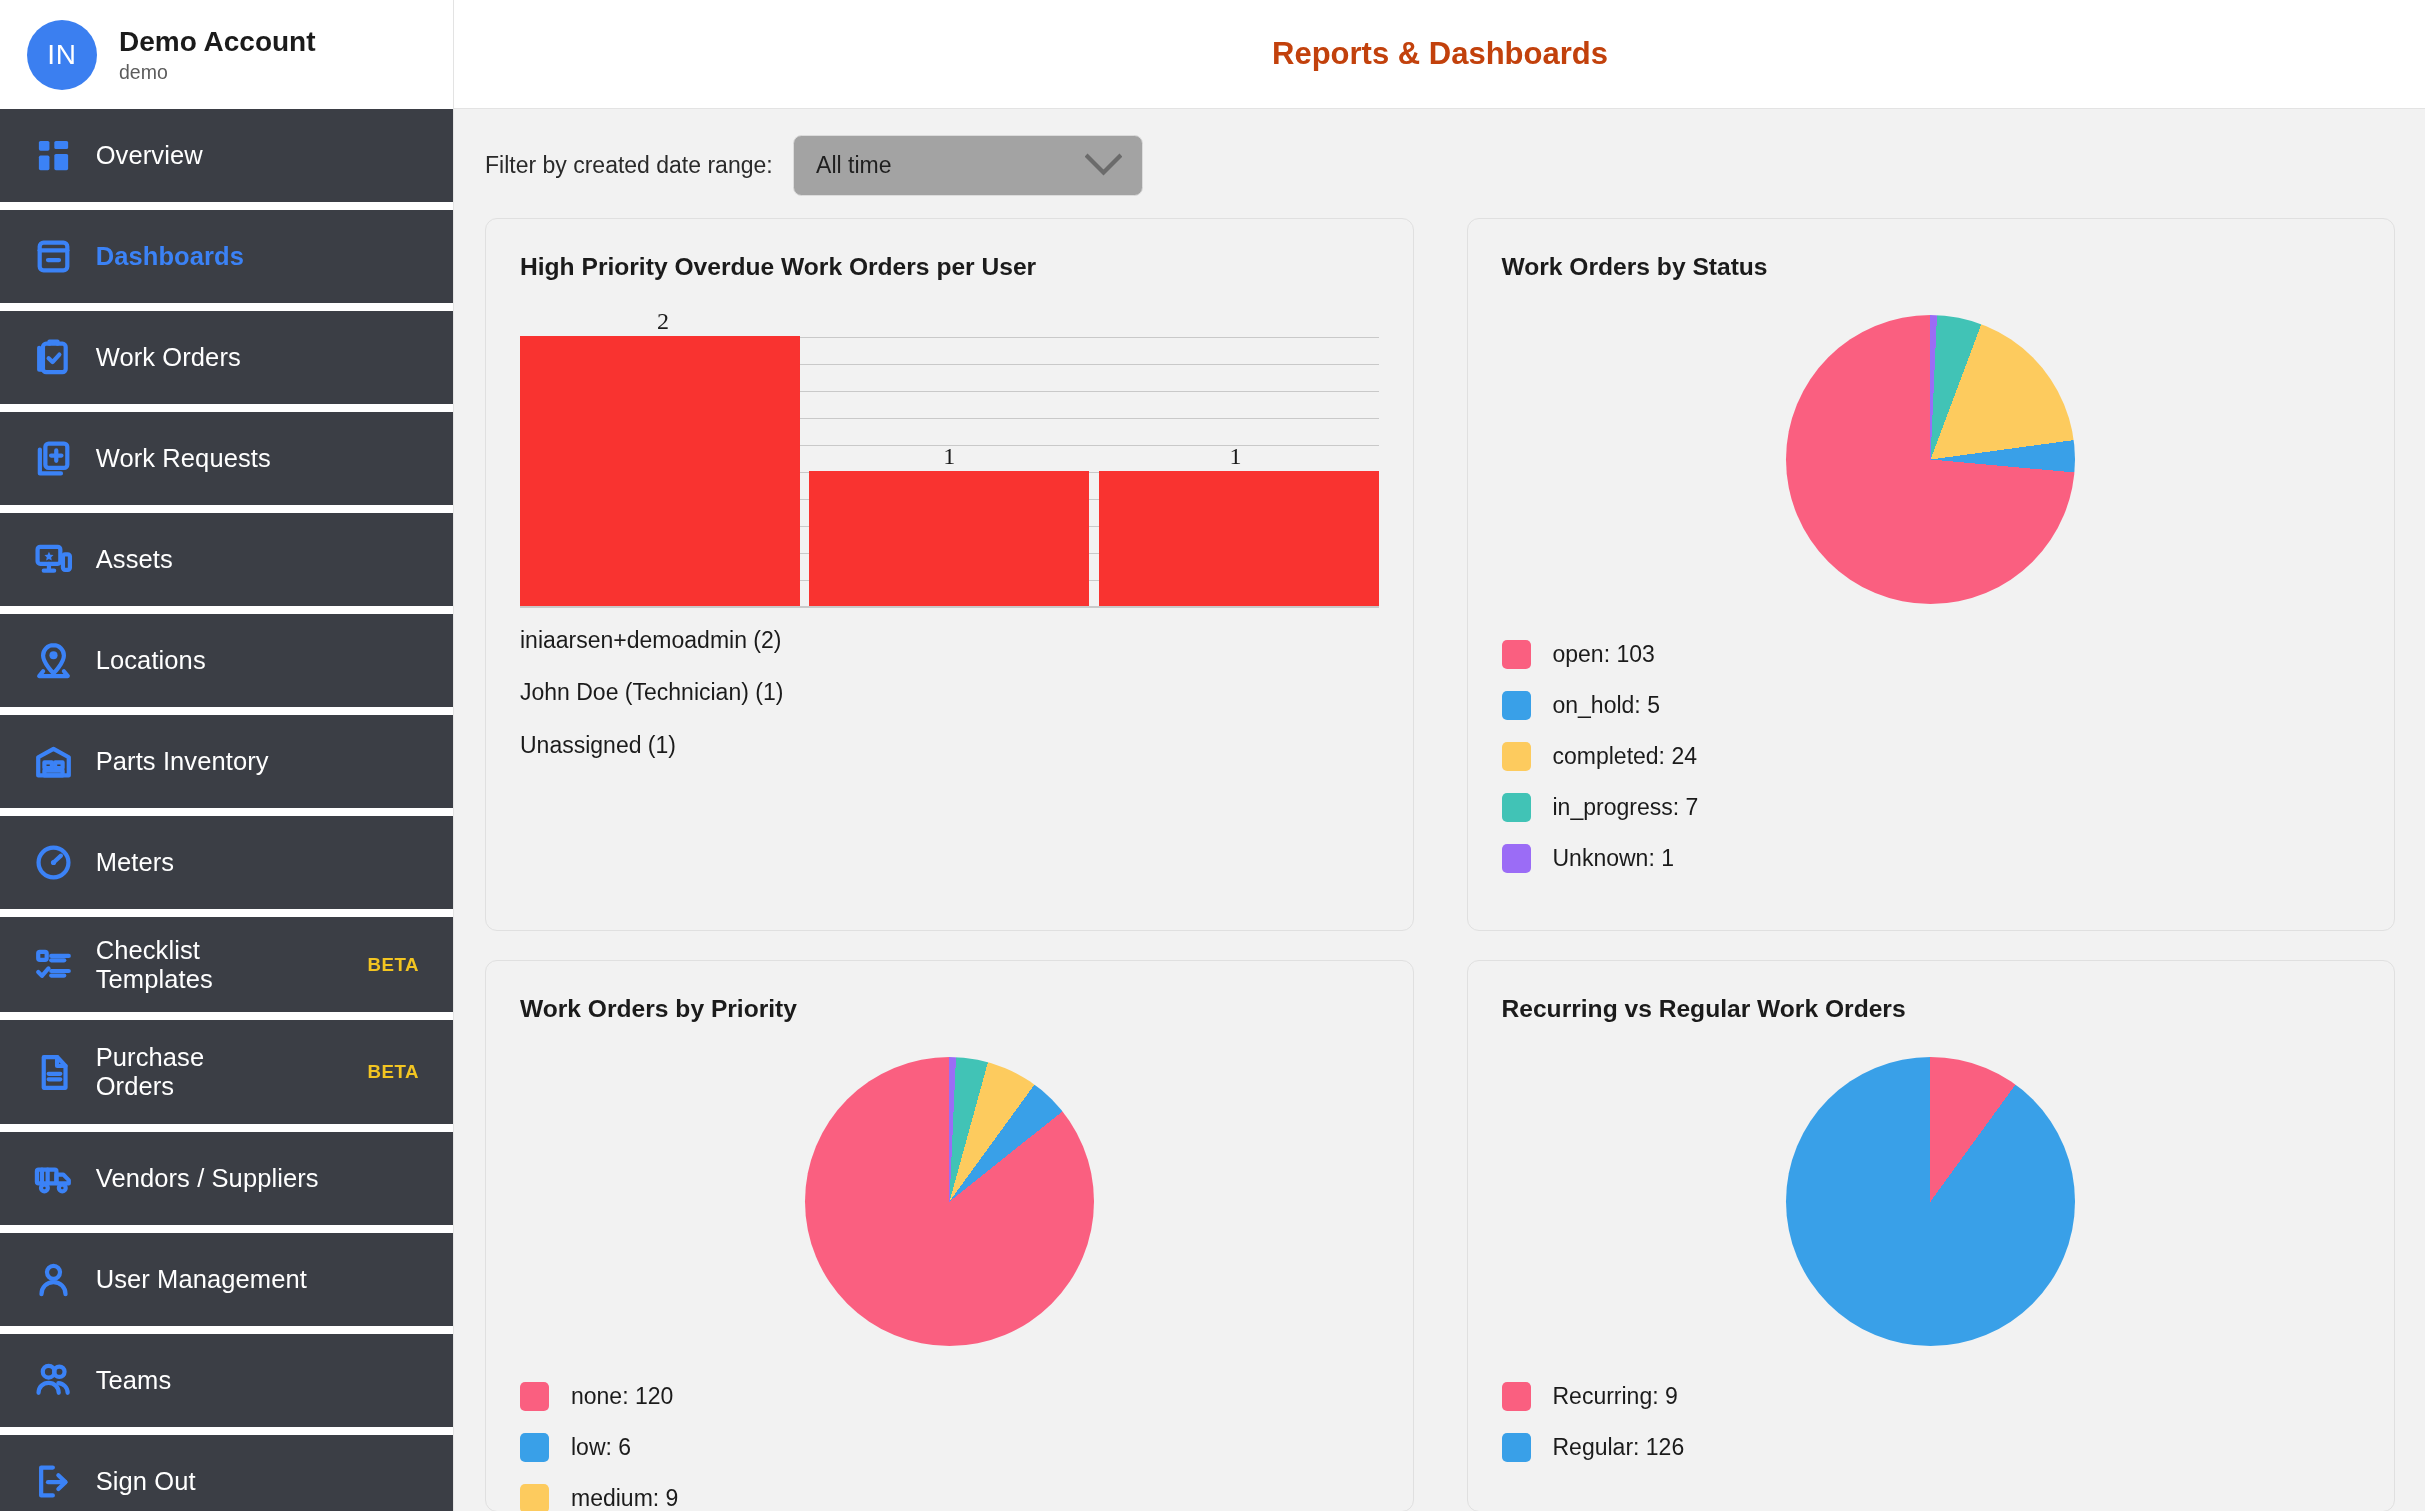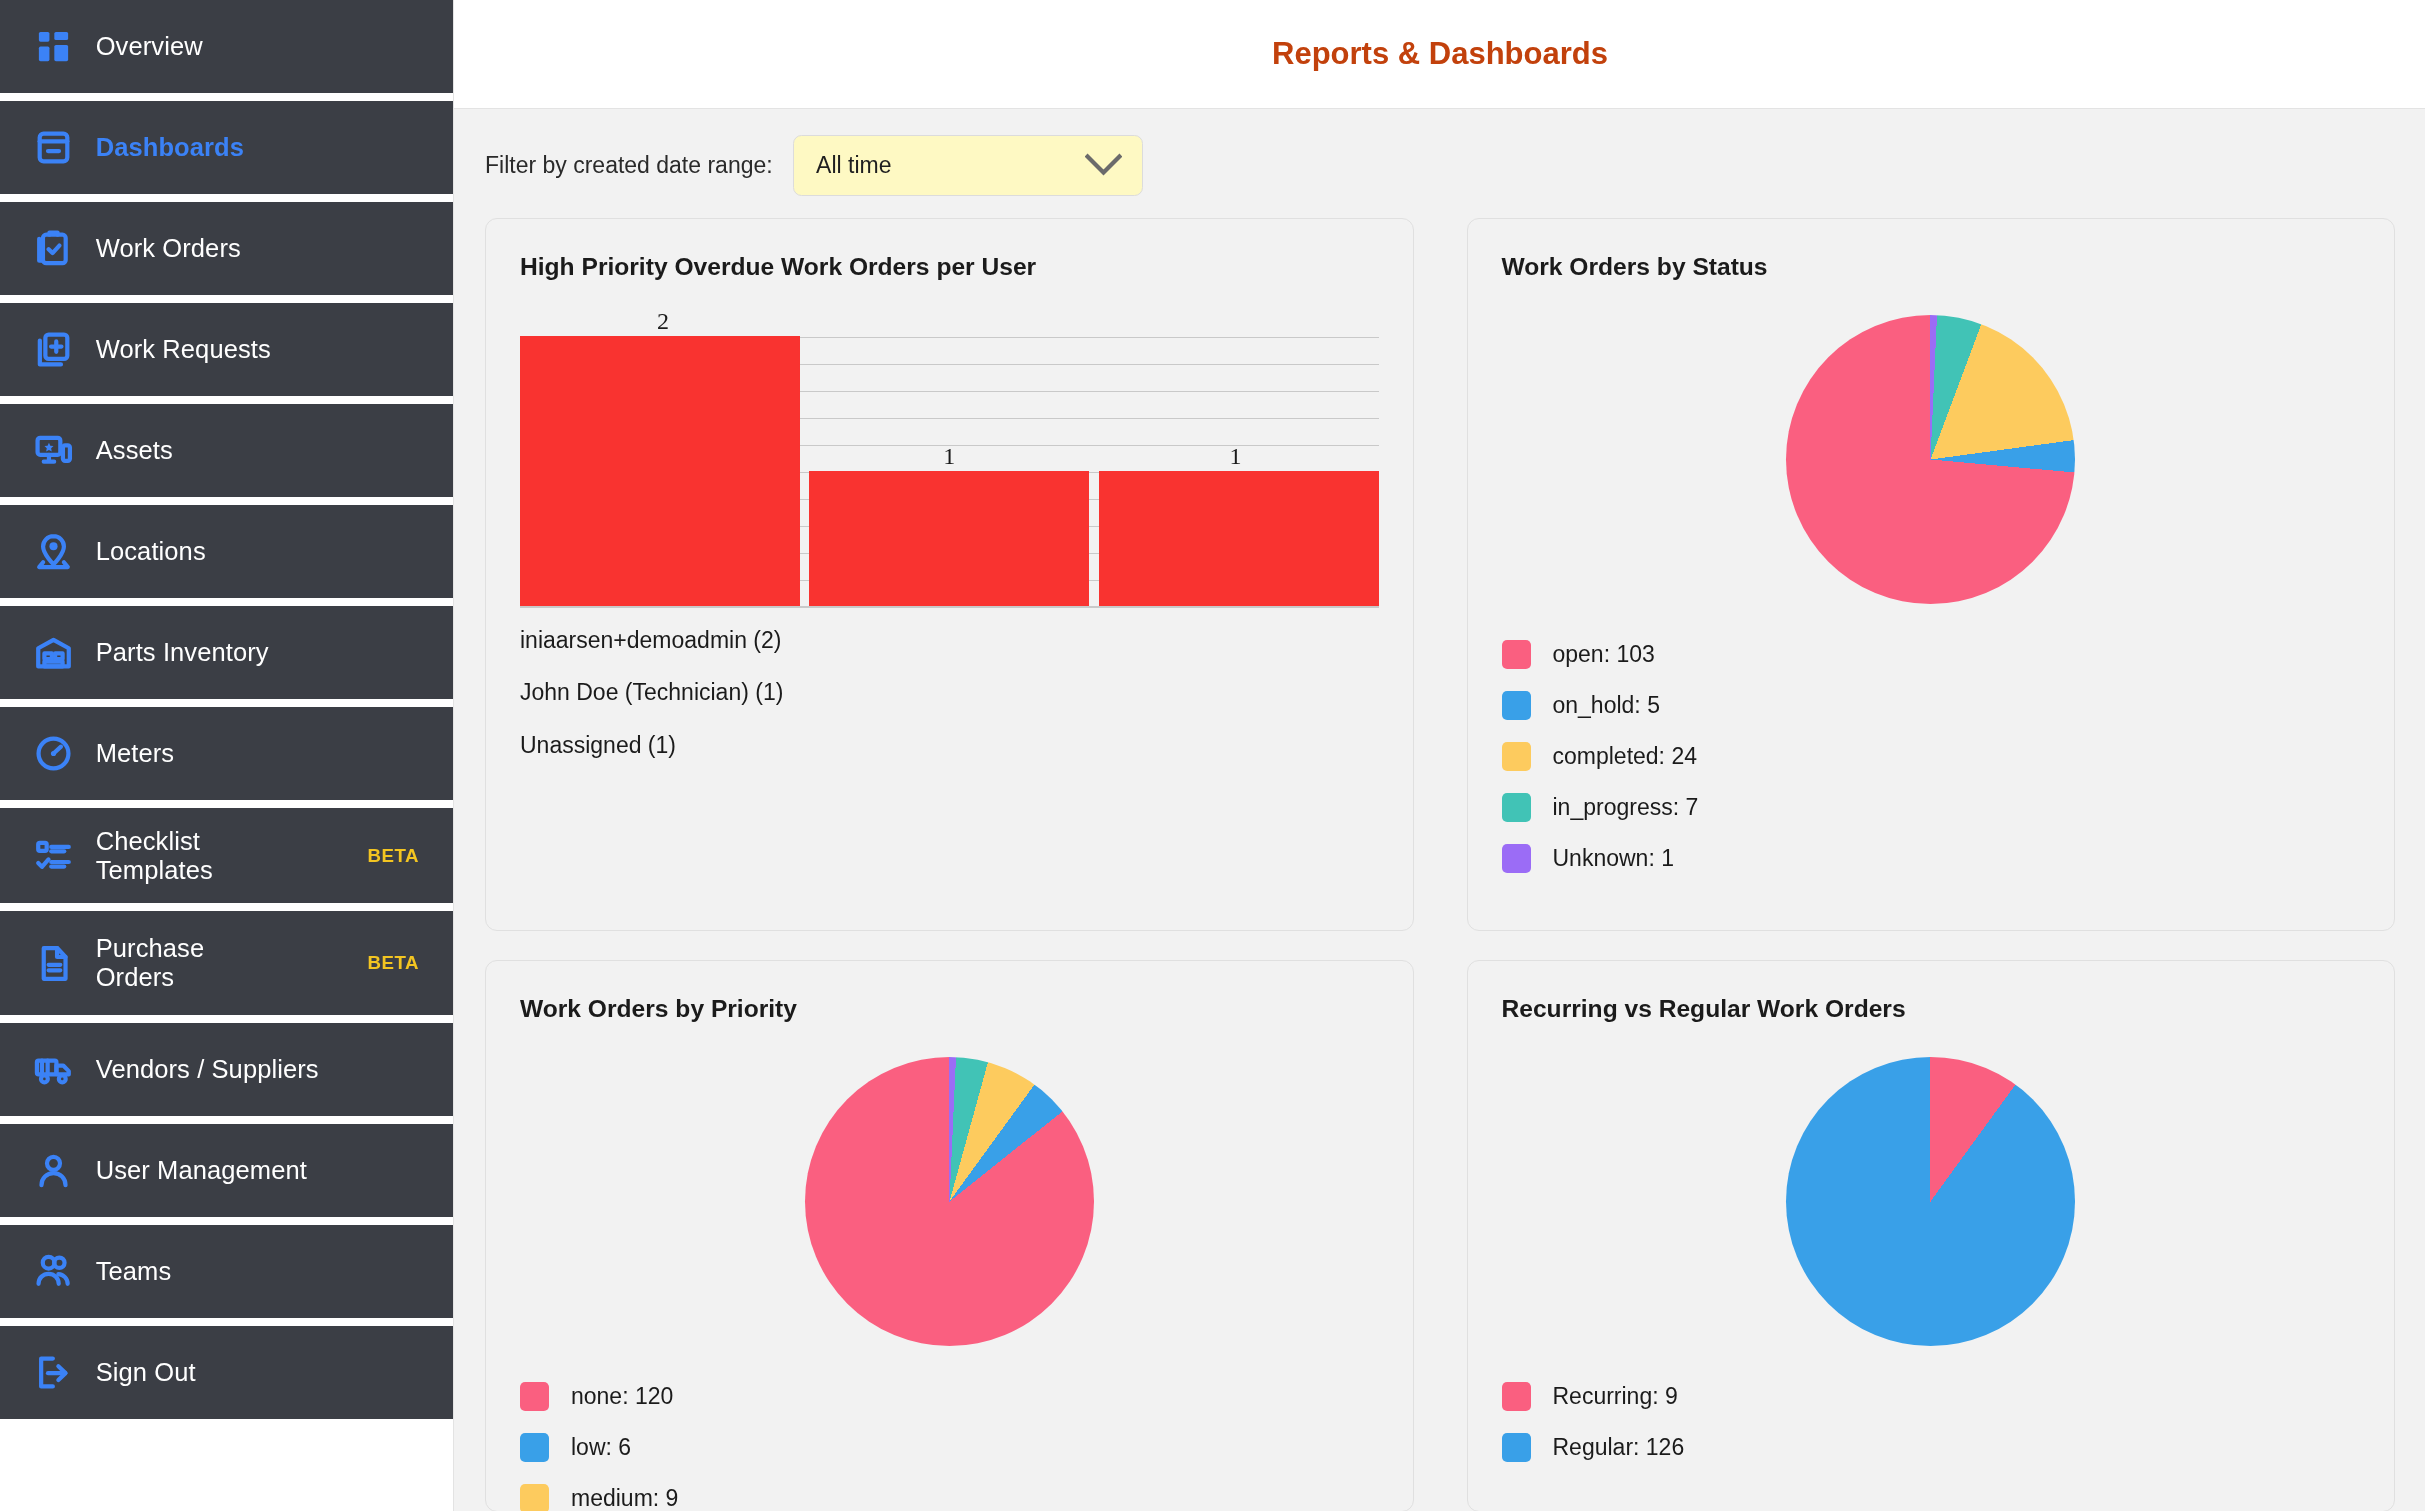--- a/index.html
+++ b/index.html
@@ -78,21 +78,21 @@
 
   .filterbar {
     display:flex; align-items:center;
     padding:25.5px 0 22px 31px;
     gap:20.4px;
     flex:0 0 auto;
   }
   .filter-label { font-size:23px; color:#2a2a2a; }
   .select {
     width:350px; height:61px;
-    background:#fef9c3;
+    background:#a3a3a3;
     border:0.8px solid #dcdcdc; border-radius:8.5px;
     display:flex; align-items:center; justify-content:space-between;
     padding:0 20.4px 0 22px;
     cursor:pointer;
   }
   .select-value { font-size:23px; color:#1f1f1f; }
   .chev { color:#6b6b6b; display:flex; }
 
   .grid {
     display:grid;
@@ -143,20 +143,29 @@
   .swatch { width:29px; height:29px; border-radius:5.1px; flex:0 0 29px; }
   .pl-text { font-size:23px; color:#1b1b1b; line-height:1; }
 </style>
 </head>
 <body>
 
 <div class="app">
 
   <aside class="sidebar">
 
+    <div class="account">
+      <div class="avatar">
+        <span>IN</span>
+      </div>
+      <div class="acct-text">
+        <div class="acct-name">Demo Account</div>
+        <div class="acct-sub">demo</div>
+      </div>
+    </div>
 
     <nav class="nav" id="nav">
         <div class="nav-item">
           <span class="nav-icon">
             <svg width="39" height="39" viewBox="0 0 24 24">
               <rect x="3" y="3" width="6.5" height="6" rx="1" fill="#3b82f6"></rect>
               <rect x="3" y="12" width="6.5" height="9" rx="1" fill="#3b82f6"></rect>
               <rect x="12.5" y="3" width="8.5" height="5" rx="1" fill="#3b82f6"></rect>
               <rect x="12.5" y="11" width="8.5" height="10" rx="1" fill="#3b82f6"></rect>
             </svg>

